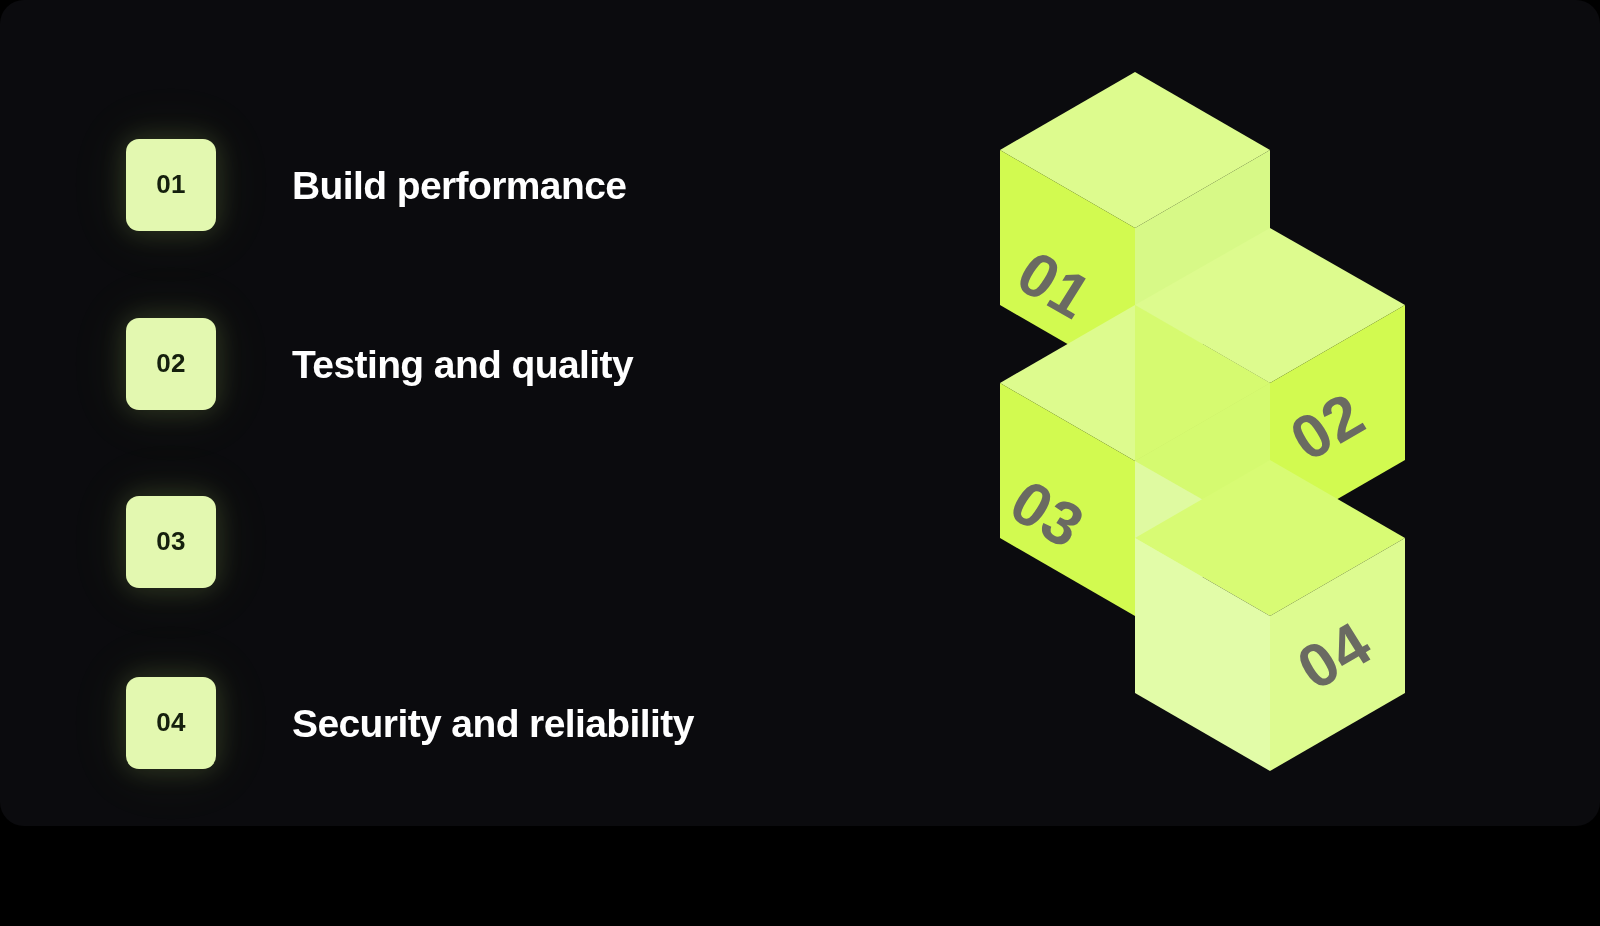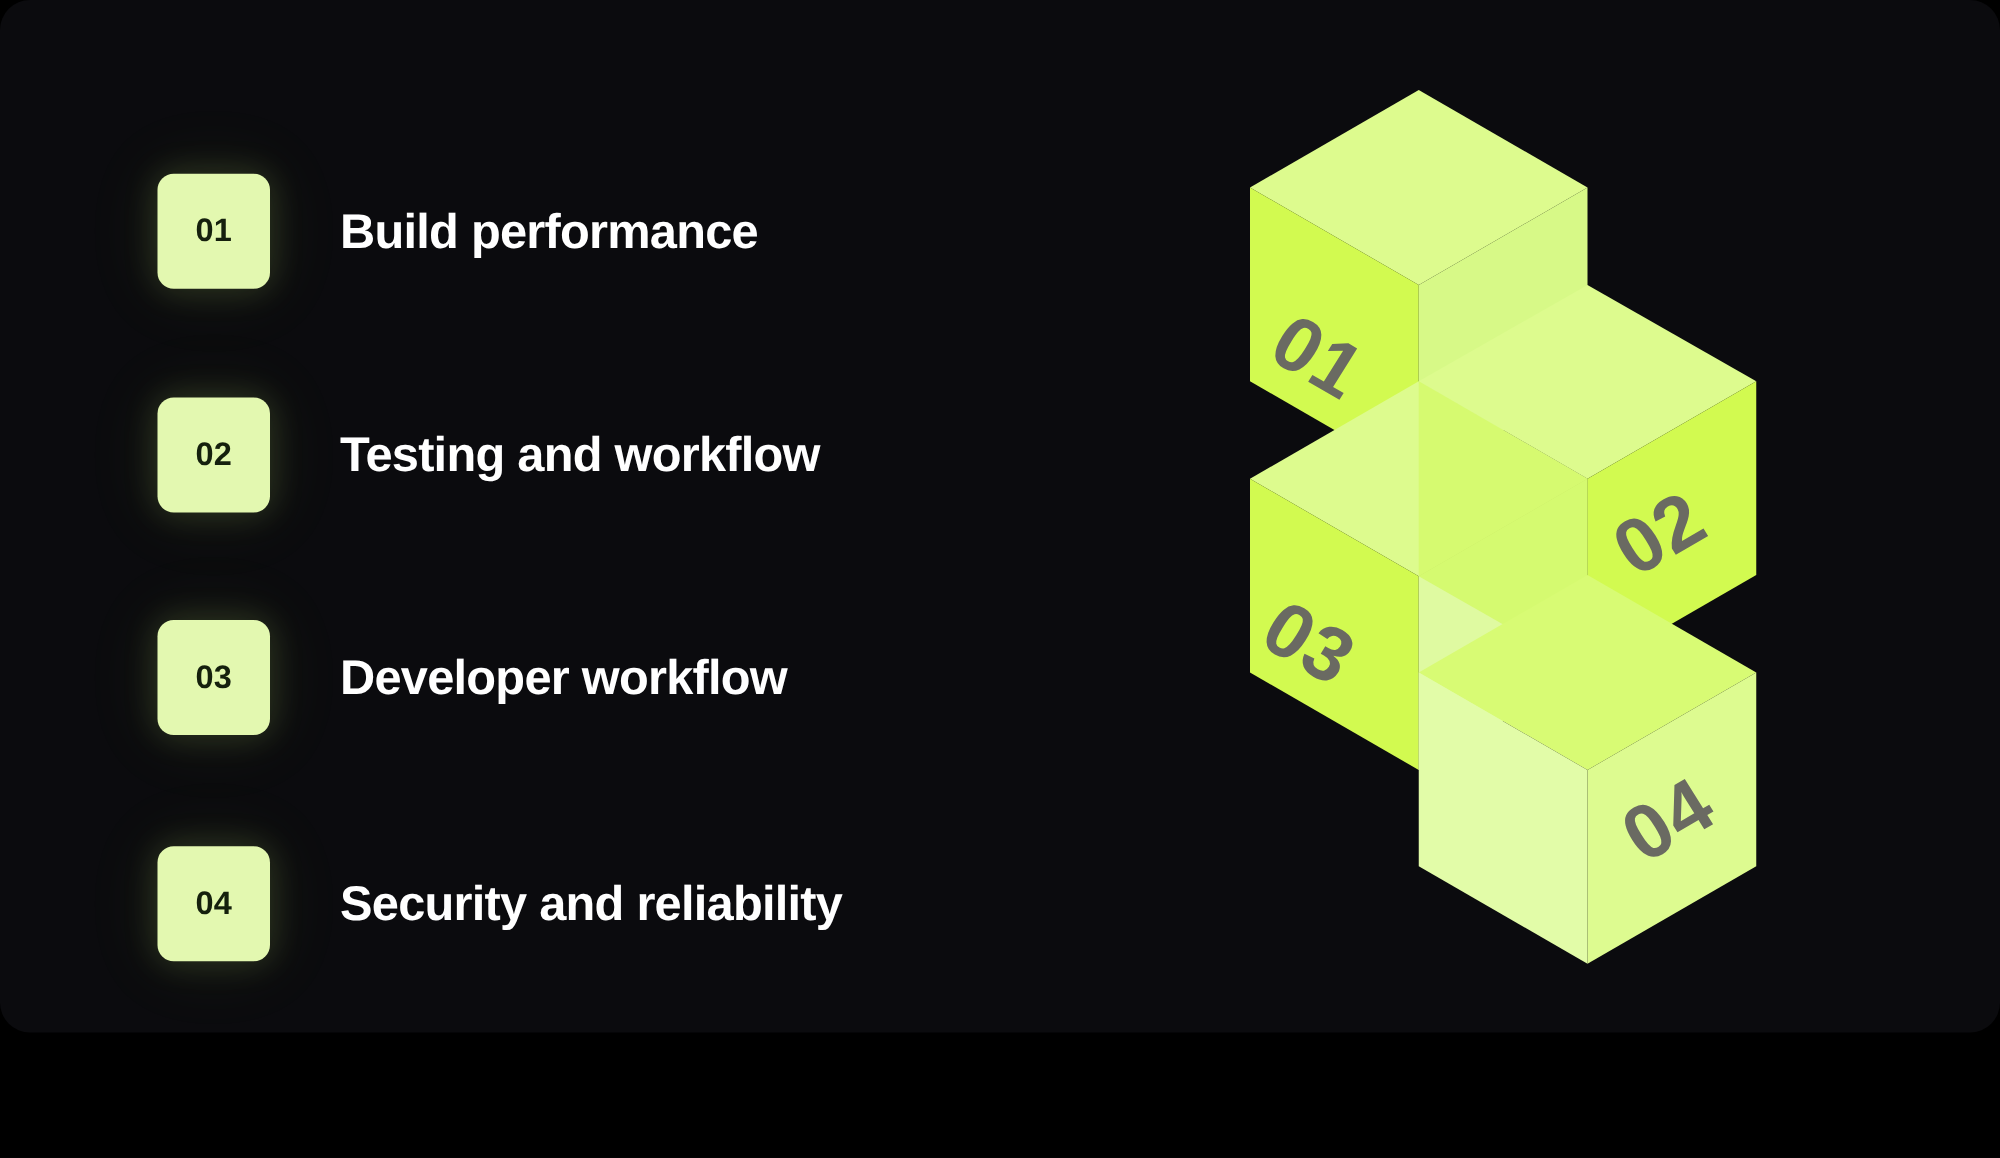--- a/index.html
+++ b/index.html
@@ -66,21 +66,21 @@
     font-size: 26px;
     font-weight: 700;
     color: #15200D;
     letter-spacing: 0.2px;
     line-height: 1;
     position: relative;
     top: -1px;
   }
 
   .feature-title {
-    margin-left: 56px;
+    margin-left: 76px;
     font-size: 39px;
     font-weight: 700;
     color: #FFFFFF;
     letter-spacing: -0.6px;
     line-height: 1;
     white-space: nowrap;
   }
 
   
   .cube-art {
@@ -111,28 +111,27 @@
       <div class="badge">
         <span class="badge-number">01</span>
       </div>
       <div class="feature-title">Build performance</div>
     </div>
 
     <div class="feature-row r1">
       <div class="badge">
         <span class="badge-number">02</span>
       </div>
-      <div class="feature-title">Testing and workflow</div>
+      <div class="feature-title">Testing and quality</div>
     </div>
 
     <div class="feature-row r2">
       <div class="badge">
         <span class="badge-number">03</span>
       </div>
-      <div class="feature-title">Developer workflow</div>
     </div>
 
     <div class="feature-row r3">
       <div class="badge">
         <span class="badge-number">04</span>
       </div>
       <div class="feature-title">Security and reliability</div>
     </div>
 
   </div>

